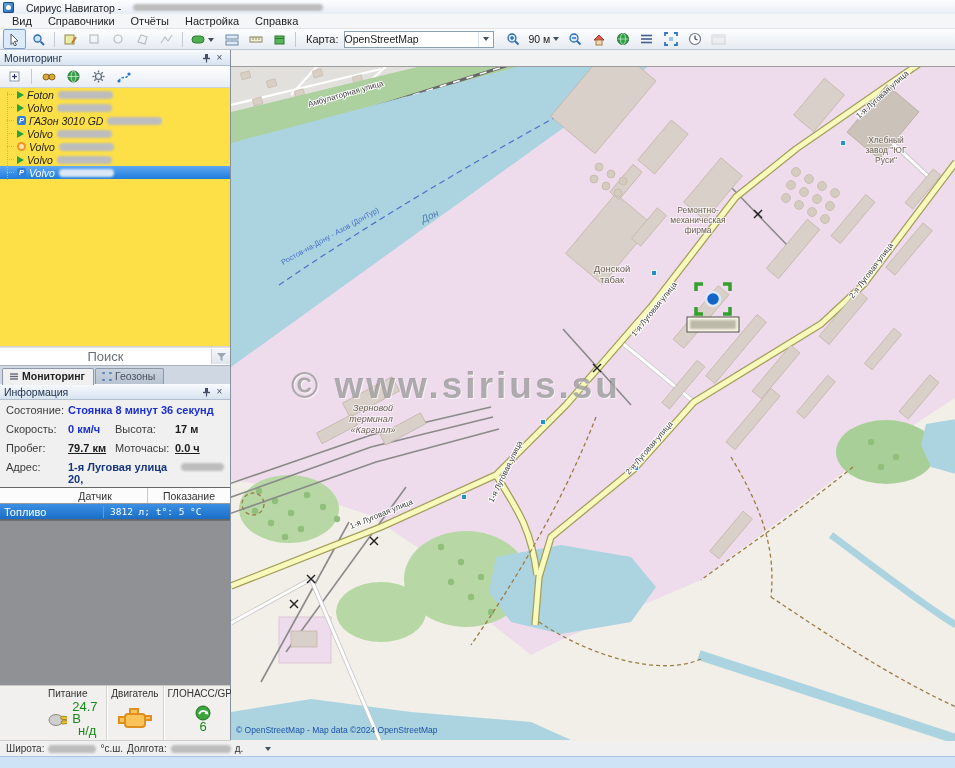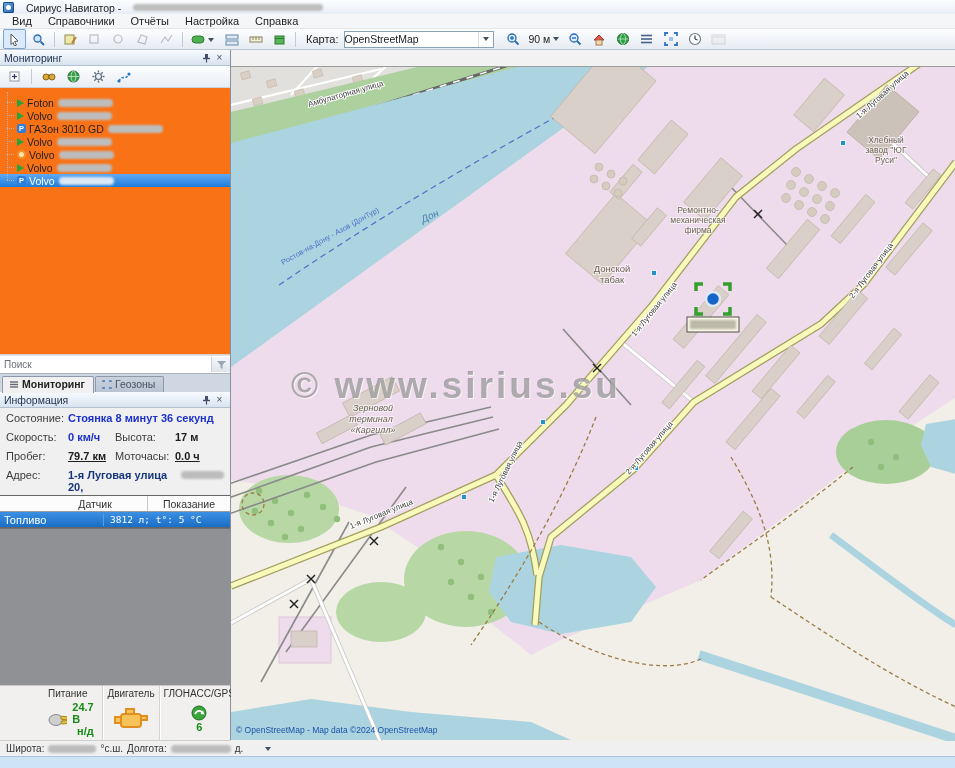--- a/index.html
+++ b/index.html
@@ -35,35 +35,35 @@
   .zoomscale{display:flex;align-items:center;gap:3px;padding:0 3px;font-size:10.5px;}
   
   .main{flex:none;height:690px;display:flex;}
   .leftpanel{width:230px;flex:none;display:flex;flex-direction:column;background:#f0f0f0;border-right:1px solid #86919d;}
   .phead{height:15px;flex:none;display:flex;align-items:center;background:linear-gradient(#f8fbfe,#d8e3f0);
     border-bottom:1px solid #b3c0d0;padding:0 4px;color:#1d2f4d;font-size:10.5px;}
   .phead .sp{flex:1;}
   .hic{width:13px;height:12px;display:flex;align-items:center;justify-content:center;color:#44506a;font-size:10px;}
   .minibar{height:21px;flex:none;display:flex;align-items:center;background:linear-gradient(#fdfeff,#e8edf4);
     border-bottom:1px solid #c9d2dd;padding:0 3px;gap:2px;}
-  .tree{flex:none;height:258px;background:#f97316;border-bottom:1px solid #d4d4d4;padding-top:8px;position:relative;overflow:hidden;}
+  .tree{flex:none;height:258px;background:#fde047;border-bottom:1px solid #d4d4d4;padding-top:0;position:relative;overflow:hidden;font-style:italic;}
   .tree::before{content:'';position:absolute;left:7px;top:4px;height:88px;border-left:1px dotted #b4b4b4;}
   .trow{height:13px;display:flex;align-items:center;padding-left:4px;font-size:10.5px;white-space:nowrap;}
   .twig{width:7px;border-top:1px dotted #b4b4b4;margin:0 3px 0 3px;flex:none;}
   .vicon{flex:none;margin-right:3px;}
   .vicon.moving{width:0;height:0;border-left:7px solid #27a339;border-top:4px solid transparent;border-bottom:4px solid transparent;}
   .vicon.parked{width:9px;height:9px;border-radius:2px;background:#2f7ed8;color:#fff;font-size:7.5px;font-weight:bold;
     display:flex;align-items:center;justify-content:center;}
   .vicon.stopped{width:8px;height:8px;border-radius:50%;border:2px solid #f09328;background:#fde3b0;box-sizing:border-box;width:9px;height:9px;}
   .vname{margin-right:4px;}
   .trow .redact{width:55px;}
   .trow.sel{background:linear-gradient(#5fa9f2,#1f7cdc);color:#fff;}
   .trow.sel .redact{background:#d9e7f6;}
   .searchrow{height:17px;flex:none;display:flex;align-items:center;background:#fff;border-top:1px solid #e0e0e0;border-bottom:1px solid #aab4bf;}
-  .searchrow input{flex:1;border:none;outline:none;font-family:inherit;font-size:10px;padding:0 4px;color:#555;}
+  .searchrow input{flex:1;border:none;outline:none;font-family:inherit;font-size:13px;padding:0 4px;color:#555;text-align:center;}
   .searchrow input::placeholder{color:#6a6f76;}
   .srbtn{width:18px;height:15px;flex:none;display:flex;align-items:center;justify-content:center;background:linear-gradient(#f5f7fa,#dfe5ec);border-left:1px solid #c8d0da;}
   .tabsrow{height:18px;flex:none;display:flex;align-items:flex-end;background:#cfd7e2;padding-left:2px;gap:1px;}
   .tab{display:flex;align-items:center;gap:3px;padding:1px 8px 2px 6px;font-size:10.5px;border:1px solid #8d99a8;border-bottom:none;
     background:linear-gradient(#c9d2de,#b9c4d2);color:#4a5260;border-radius:2px 2px 0 0;}
   .tab.on{background:#f0f0f0;font-weight:bold;color:#222;position:relative;top:1px;padding-bottom:3px;}
   .infobody{flex:none;padding:4px 6px 2px 6px;background:#f0f0f0;}
   .irow{display:flex;align-items:baseline;min-height:19px;}
   .ilbl{width:62px;flex:none;color:#3b3b3b;}
   .ilbl2{width:60px;flex:none;color:#3b3b3b;}
@@ -80,21 +80,21 @@
   .strow{height:15px;display:flex;align-items:center;background:linear-gradient(#3b90e4,#1a6ec6);color:#fff;}
   .strow .stc1{padding-left:4px;justify-content:flex-start;display:flex;align-items:center;border-right:1px solid #5a9de0;box-sizing:border-box;}
   .strow .stc2{font-family:"DejaVu Sans Mono",monospace;font-size:9.5px;padding-left:6px;}
   .tablefill{flex:1;background:#8f9194;border-top:1px solid #6f7174;}
   .gauges{height:54px;flex:none;display:flex;background:#f1f0ee;border-top:1px solid #c9c9c9;padding-left:44px;}
   .gcell{flex:1;border-right:1px solid #d6d4d0;box-shadow:1px 0 0 #fff;padding:2px 4px;display:flex;flex-direction:column;}
   .gcell:last-child{border-right:none;box-shadow:none;}
   .glabel{font-size:10px;color:#333;flex:none;}
   .gbody{flex:1;display:flex;align-items:center;justify-content:center;gap:5px;}
   .gcol{display:flex;flex-direction:column;align-items:center;line-height:12px;}
-  .gval{color:#178a17;font-weight:bold;font-size:11px;}
+  .gval{color:#178a17;font-weight:normal;font-size:13px;}
   
   .maparea{flex:1;display:flex;flex-direction:column;background:#fff;min-width:0;}
   .maptabs{height:16px;flex:none;background:#f2f2f2;border-bottom:1px solid #9c9c9c;display:flex;align-items:flex-end;padding-left:8px;}
   .maptab{background:#fbfbfb;border:1px solid #9c9c9c;border-bottom:1px solid #fbfbfb;padding:1px 14px 1px 2px;
     font-weight:normal;font-size:10.5px;border-radius:3px 3px 0 0;position:relative;top:17px;}
   .mapcanvas{flex:1;position:relative;}
   svg text{font-family:"Liberation Sans",sans-serif;}
   .ml.street{font-size:8px;fill:#3c3c3c;paint-order:stroke;stroke:#ffffff;stroke-width:2px;}
   .ml.water{font-size:10px;font-style:italic;fill:#4d7fae;}
   .ml.ferry{font-size:7.5px;fill:#4d70c8;paint-order:stroke;stroke:#abd4e0;stroke-width:1.5px;}

